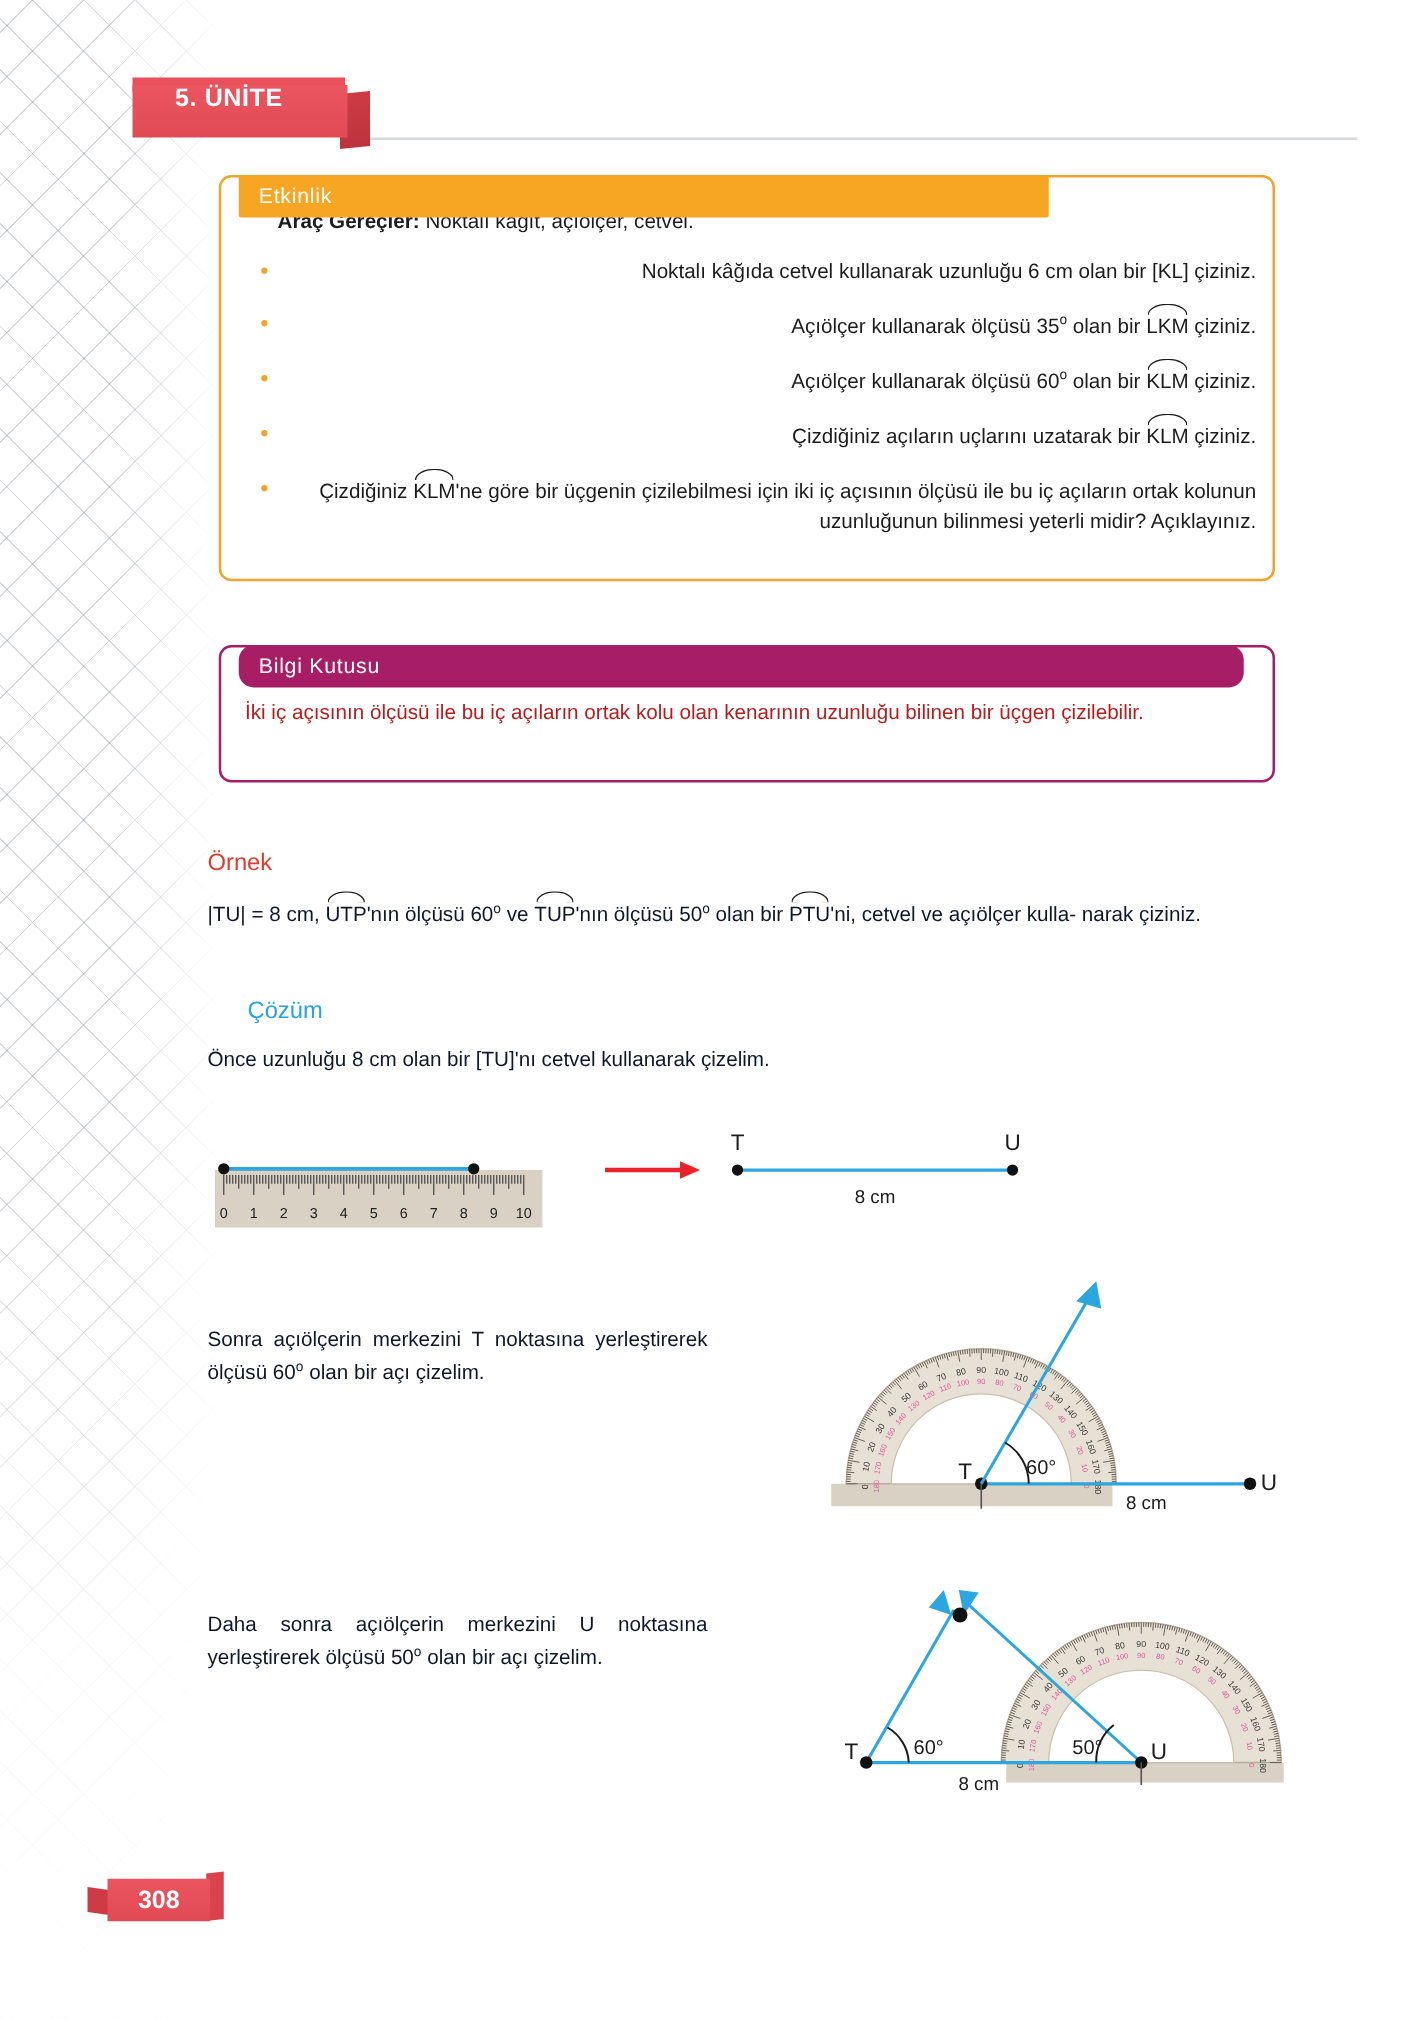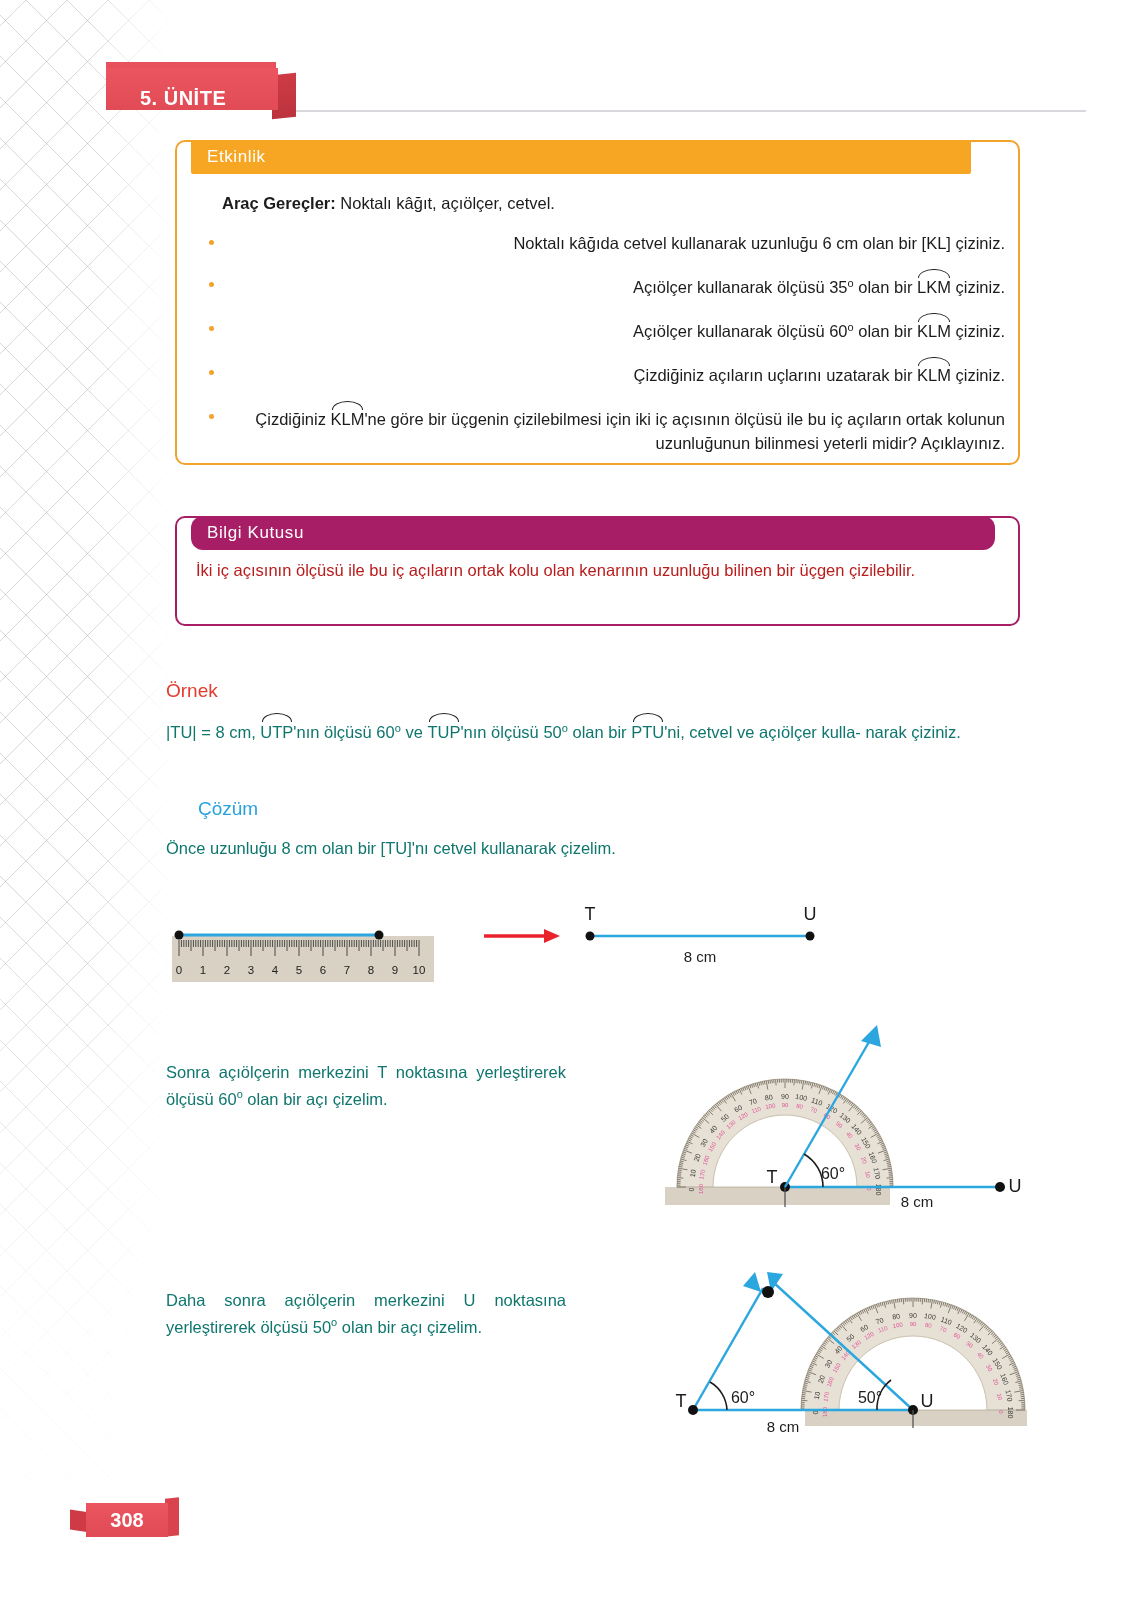--- a/index.html
+++ b/index.html
@@ -29,21 +29,21 @@
   #hatch-fade {
     position: absolute; left: 0; top: 0; width: 175px; height: 1615px;
     background: linear-gradient(to bottom, rgba(255,255,255,0) 55%, rgba(255,255,255,.85) 82%, #fff 100%);
     pointer-events: none;
   }
 
   
   #unit-banner {
     position: absolute; left: 106px; top: 68px;
     height: 42px; min-width: 172px;
-    display: flex; align-items: flex-end;
+    display: flex; align-items: flex-start;
     padding: 0 22px 0 34px;
     background: linear-gradient(180deg,#ea5560 0%, #e14b55 100%);
     color: #fff;
     font-size: 20px; font-weight: bold; letter-spacing: .5px;
     z-index: 6;
   }
   #unit-banner-fold {
     position: absolute; left: 272px; top: 74px;
     width: 24px; height: 44px;
     background: linear-gradient(180deg,#cf3b45 0%, #bb333d 100%);
@@ -76,26 +76,26 @@
     font-size: 17px;
     letter-spacing: .6px;
     z-index: 3;
   }
 
   #etkinlik-box {
     left: 175px; top: 140px; width: 845px; height: 325px;
     border: 2px solid #f2a32b;
   }
   #etkinlik-tab {
-    left: 191px; top: 140px; width: 780px;
+    left: 191px; top: 140px; width: 648px;
     background: #f6a623;
     border-radius: 2px;
   }
   #etkinlik-body {
-    position: absolute; left: 200px; top: 192px; width: 805px;
+    position: absolute; left: 200px; top: 166px; width: 805px;
     font-size: 16.5px; color: #1c1c1c; line-height: 1.45;
   }
   .tools-line { margin: 0 0 16px 22px; }
   .tools-line b { font-weight: bold; }
   ul.bullets { list-style: none; margin: 0; padding: 0; }
   ul.bullets li {
     position: relative;
     padding-left: 30px;
     margin-bottom: 18px;
     text-align: right;
@@ -125,21 +125,21 @@
   
   .section-head {
     position: absolute;
     font-size: 19px; font-weight: normal;
   }
   #ornek-head { left: 166px; top: 680px; color: #e23b2e; }
   #cozum-head { left: 166px; top: 798px; color: #29a3dc; margin-left: 32px; }
 
   .body-text {
     position: absolute;
-    font-size: 16.5px; color: #0f766e; line-height: 1.55;
+    font-size: 16.5px; color: #0f172a; line-height: 1.55;
   }
   #ornek-text { left: 166px; top: 718px; width: 855px; text-align: justify; }
   #cozum-text { left: 166px; top: 836px; width: 855px; }
   #step2-text { left: 166px; top: 1060px; width: 400px; text-align: justify; }
   #step3-text { left: 166px; top: 1288px; width: 400px; text-align: justify; }
 
   .ovl { position: relative; display: inline-block; white-space: nowrap; padding-top: 2px; }
   .ovl .arcmark {
     position: absolute; left: 4%; right: 4%; top: -5px; height: 9px;
     border: 1.4px solid #1c1c1c;

